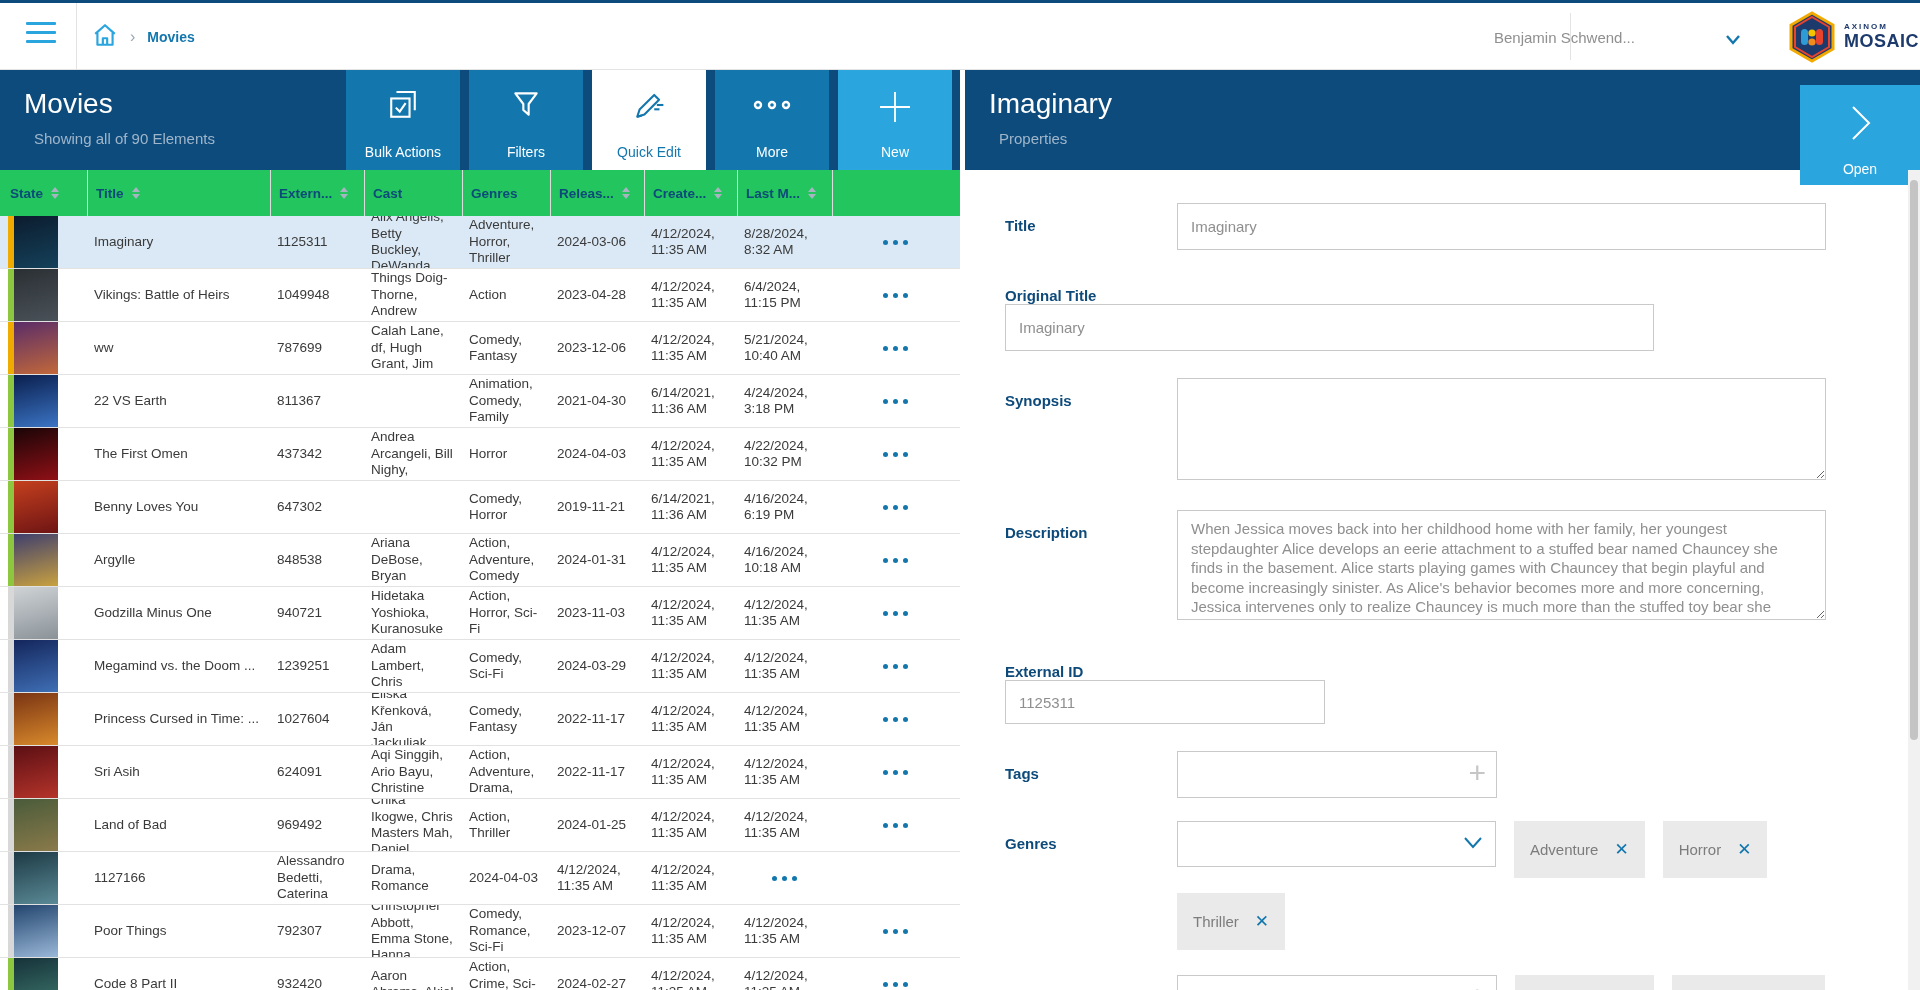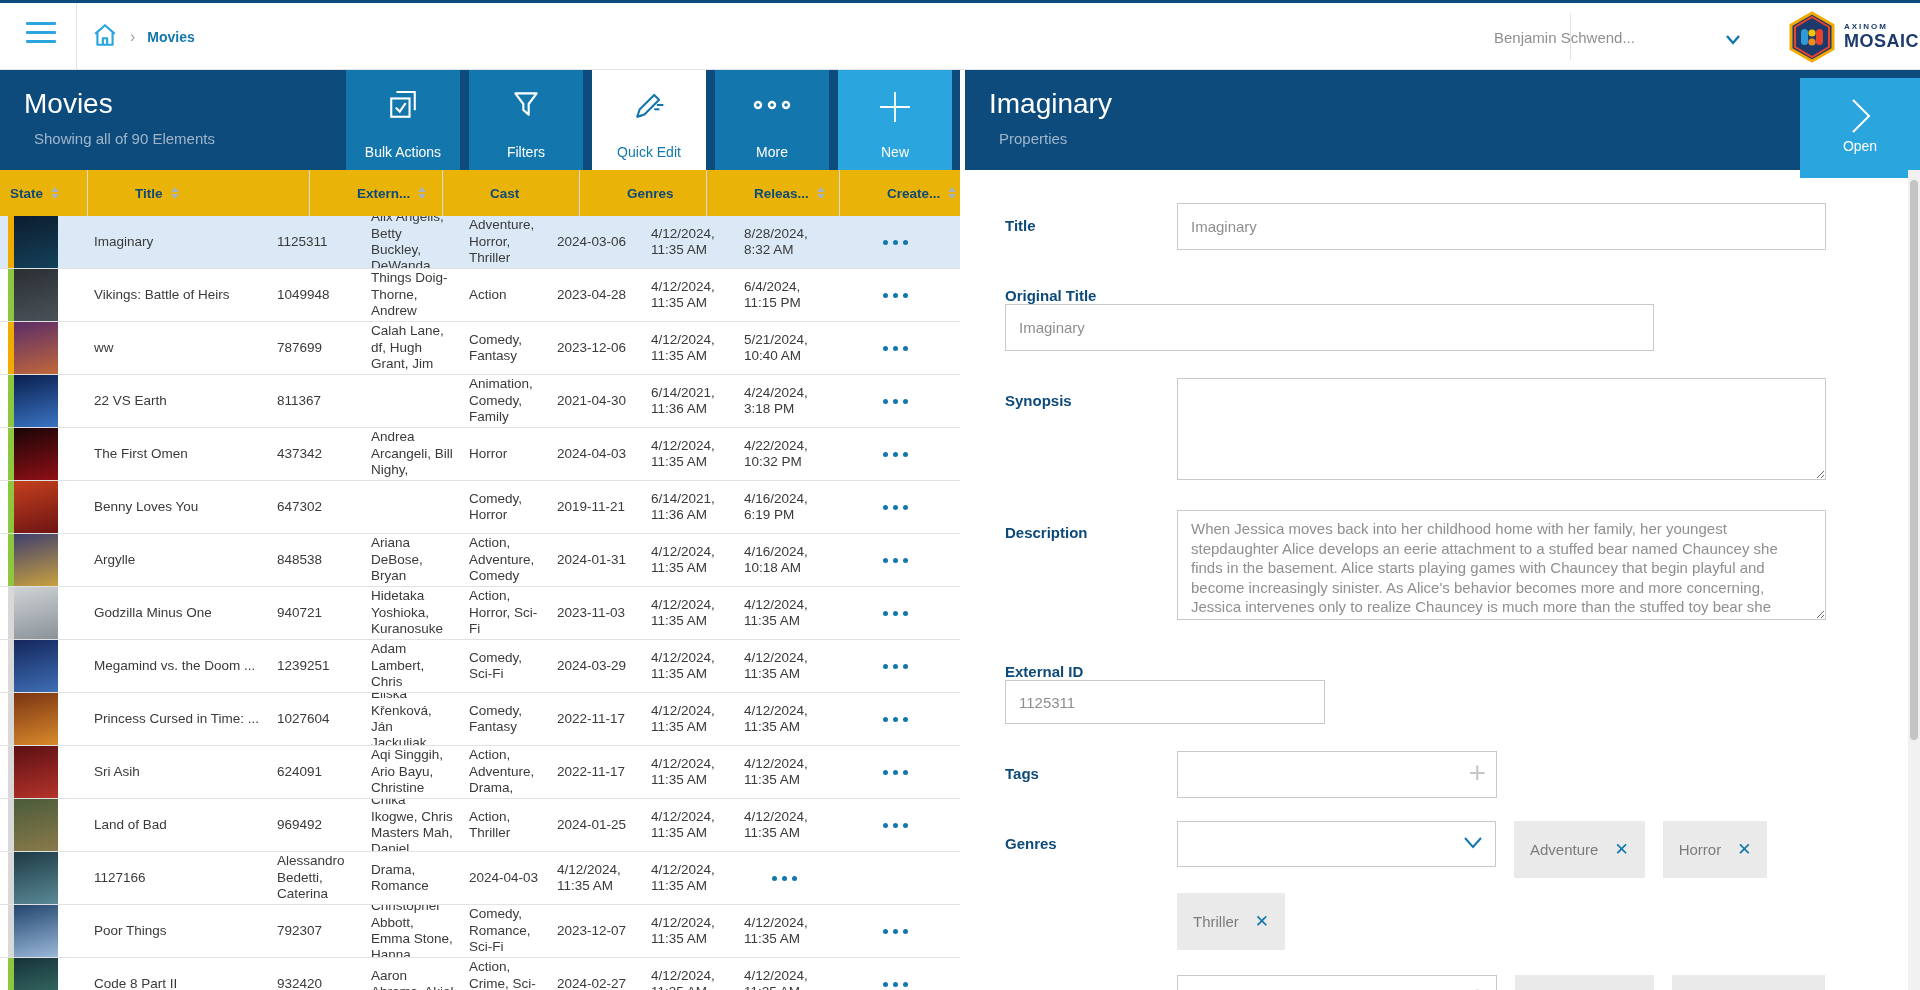--- a/index.html
+++ b/index.html
@@ -36,41 +36,41 @@
   .tiles{position:absolute;right:8px;top:0;height:100px;display:flex;gap:9px;}
   .tile{width:114px;height:100px;background:var(--midblue);display:flex;flex-direction:column;align-items:center;justify-content:flex-end;padding-bottom:10px;cursor:pointer;}
   .tile .ticon{position:absolute;top:18px;}
   .tile{position:relative;}
   .tile span{color:#fff;font-size:14px;}
   .tile.active{background:#fff;}
   .tile.active span{color:var(--accent);}
   .tile.primary{background:var(--lightblue);}
   
   .tgrid{display:grid;grid-template-columns:88px 183px 94px 98px 88px 94px 93px 95px 1fr;}
-  .thead{height:46px;background:#eab308;gap:39px;}
+  .thead{height:46px;background:#22c55e;}
   .thcell{display:flex;align-items:center;padding-left:8px;border-right:1px solid #DCDCDC;color:var(--labelblue);font-weight:bold;font-size:13.5px;}
   .thcell:first-child{padding-left:10px;}
   .thcell:last-child{border-right:none;}
   .sorter{display:inline-flex;flex-direction:column;gap:2px;margin-left:8px;}
   .sorter i{display:block;width:0;height:0;border-left:4px solid transparent;border-right:4px solid transparent;}
   .sorter .up{border-bottom:5px solid #A8B4BF;}
   .sorter .dn{border-top:5px solid #A8B4BF;}
   .tbody{position:relative;}
   .trow{height:53px;border-bottom:1px solid var(--rowline);background:#fff;cursor:pointer;}
   .trow.selected{background:var(--selrow);}
   .tcell{display:flex;align-items:center;padding:4px 8px 4px 6px;font-size:13.5px;color:var(--body);line-height:1.22;overflow:hidden;}
   .cell-state{padding:0 0 0 8px;display:flex;align-items:stretch;}
   .statebar{width:6px;height:52px;}
   .poster{width:44px;height:52px;}
   .nowrap{white-space:nowrap;}
   .cell-actions{justify-content:center;}
   .dots{display:flex;gap:5px;}
   .dots b{width:5px;height:5px;border-radius:50%;background:var(--accent);}
   
-  .openbtn{position:absolute;right:0;top:8px;width:120px;height:100px;background:var(--lightblue);display:flex;flex-direction:column;align-items:center;justify-content:flex-end;padding-bottom:24px;cursor:pointer;}
+  .openbtn{position:absolute;right:0;top:15px;width:120px;height:100px;background:var(--lightblue);display:flex;flex-direction:column;align-items:center;justify-content:flex-end;padding-bottom:8px;cursor:pointer;}
   .openbtn .ticon{position:absolute;top:16px;}
   .openbtn span{color:#fff;font-size:14px;}
   .form{padding:33px 0 0 40px;}
   .frow{display:flex;}
   .flabel{width:172px;padding-top:14px;color:var(--labelblue);font-weight:bold;font-size:15px;}
   .fcontrol{width:649px;}
   input.txt,textarea.txt{width:100%;border:1px solid var(--border);color:var(--graytext);font-size:15px;font-family:"Liberation Sans",sans-serif;padding:8px 13px;background:#fff;outline:none;}
   input.txt{height:47px;}
   input.short{width:320px;height:44px;}
   textarea.txt{resize:both;line-height:19.5px;padding-top:8px;}

